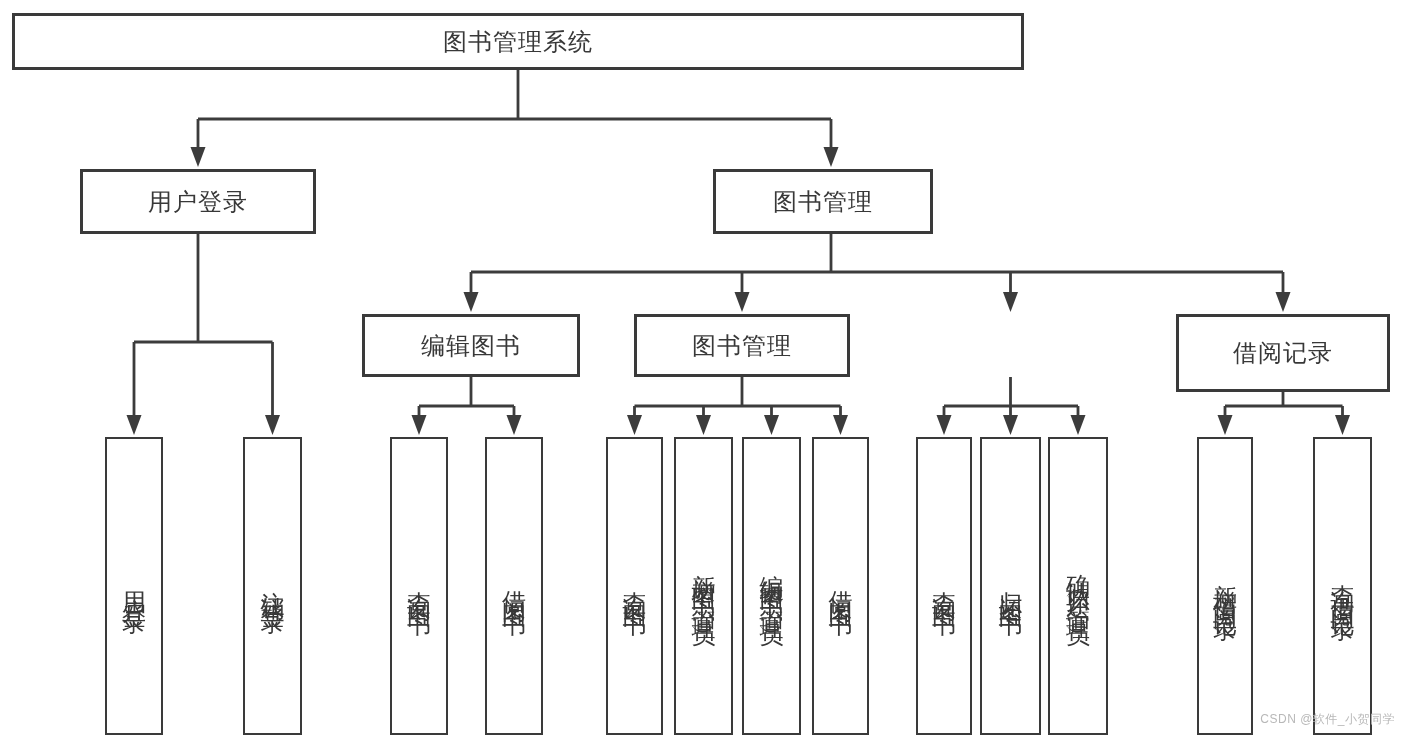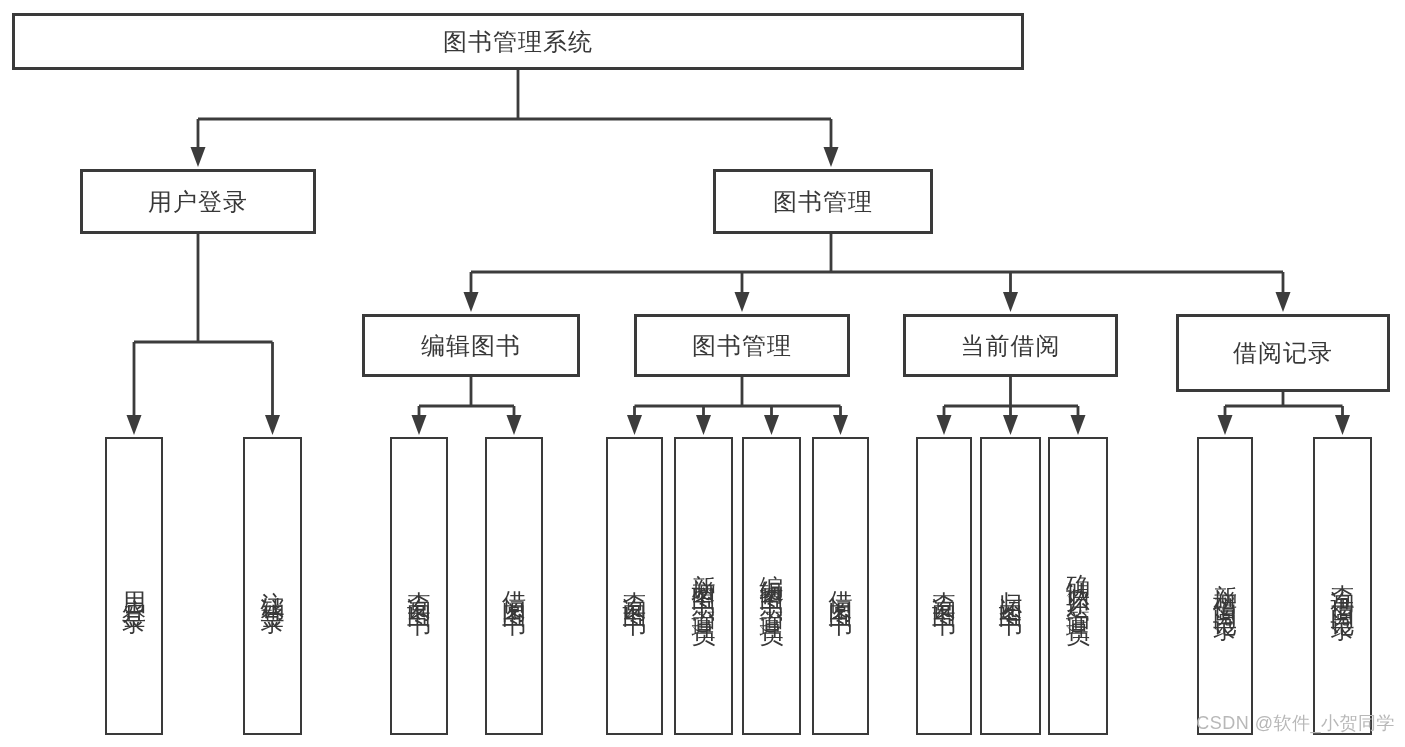--- a/index.html
+++ b/index.html
@@ -49,21 +49,21 @@
     border-width: 2.5px;
     writing-mode: vertical-rl;
     text-orientation: mixed;
     letter-spacing: 7px;
     line-height: 1;
   }
   .watermark {
     position: absolute;
     top: 711px;
     right: 10px;
-    font-size: 18px;
+    font-size: 12px;
     letter-spacing: 0.5px;
     color: #b8b8b8;
     z-index: 5;
     white-space: nowrap;
   }
 </style>
 </head>
 <body>
 
 <div class="canvas">
@@ -118,21 +118,20 @@
     </g>
   </svg>
 
   <div class="box" style="left:12px; top:13px; width:1012px; height:57px;">图书管理系统</div>
 
   <div class="box" style="left:80px; top:169px; width:236px; height:65px;">用户登录</div>
   <div class="box" style="left:713px; top:169px; width:220px; height:65px;">图书管理</div>
 
   <div class="box" style="left:362px; top:314px; width:218px; height:63px;">编辑图书</div>
   <div class="box" style="left:634px; top:314px; width:216px; height:63px;">图书管理</div>
-  <div class="box" style="left:903px; top:314px; width:215px; height:63px;">当前借阅</div>
   <div class="box" style="left:1176px; top:314px; width:214px; height:78px;">借阅记录</div>
 
   <div class="box leaf" style="left:105px; top:437px; width:58px; height:298px;">用户登录</div>
   <div class="box leaf" style="left:243px; top:437px; width:59px; height:298px;">注销登录</div>
 
   <div class="box leaf" style="left:390px; top:437px; width:58px; height:298px;">查询图书</div>
   <div class="box leaf" style="left:485px; top:437px; width:58px; height:298px;">借阅图书</div>
 
   <div class="box leaf" style="left:606px; top:437px; width:57px; height:298px;">查询图书</div>
   <div class="box leaf" style="left:674px; top:437px; width:59px; height:298px;">新增图书（管理员）</div>

